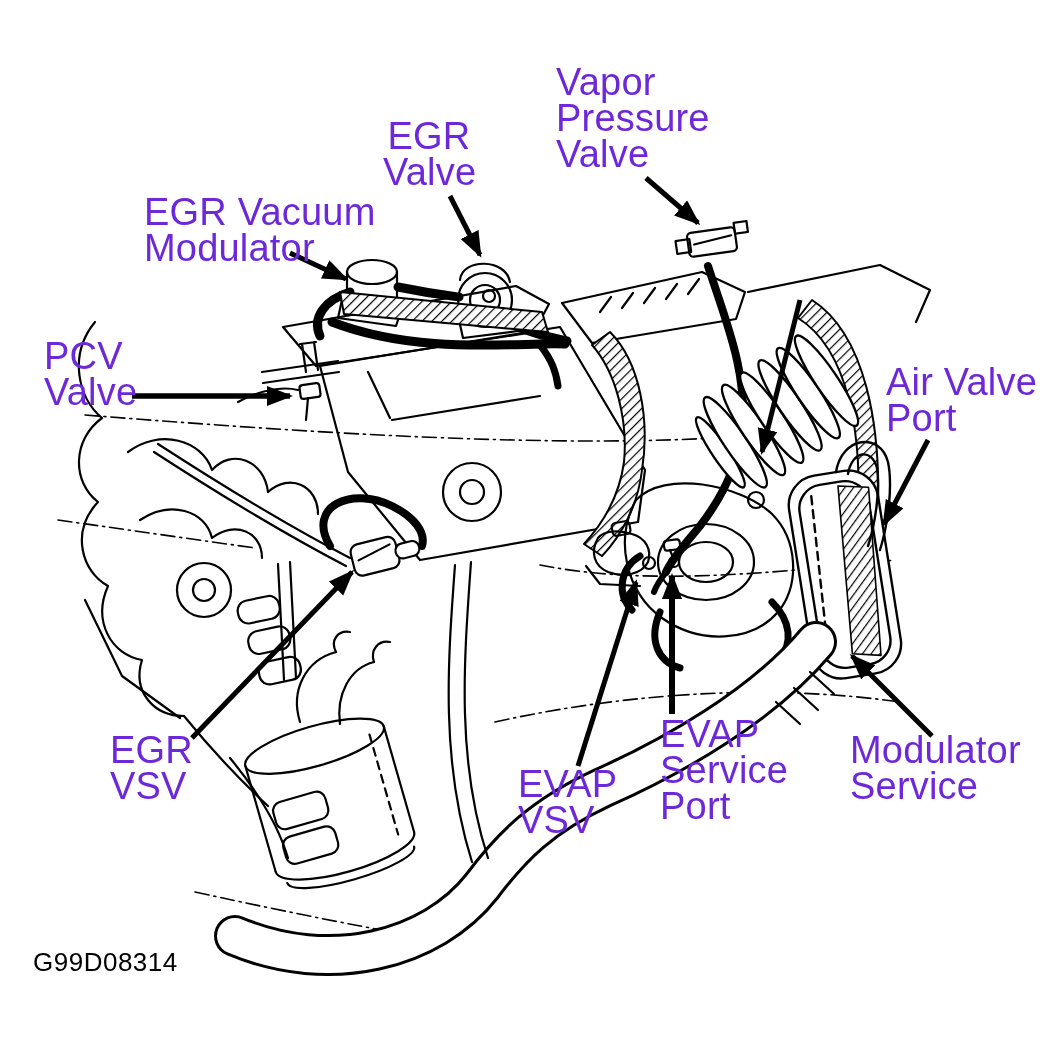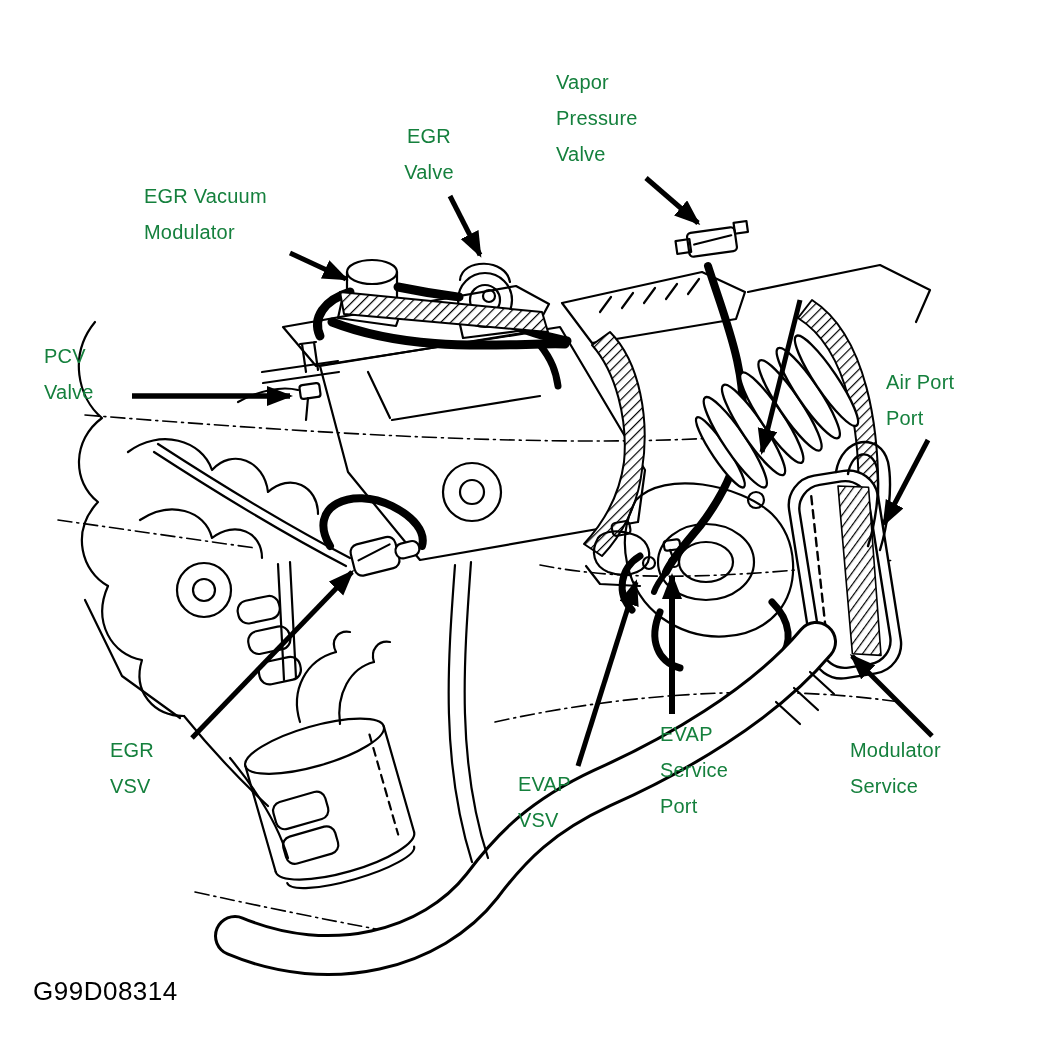--- a/index.html
+++ b/index.html
@@ -6,23 +6,23 @@
   .stage{
     position:relative;
     width:1052px;height:1040px;
     background:#fff;
     overflow:hidden;
     font-family:"Liberation Sans",sans-serif;
   }
   .stage svg{position:absolute;left:0;top:0;}
   .callout{
     position:absolute;
-    font-size:20px;
+    font-size:38px;
     line-height:36px;
-    color:#15803d;
+    color:#6d28d9;
     letter-spacing:0.2px;
     white-space:nowrap;
   }
   .callout.centered{text-align:center;}
   .fig-code{
     position:absolute;
     font-size:26px;
     color:#000;
     letter-spacing:0.5px;
   }
@@ -226,21 +226,21 @@
       <path class="arrow" marker-end="url(#ah)" d="M800,300 L762,452"></path>
       <path class="arrow" marker-end="url(#ah)" d="M132,396 L290,396" style="stroke-width:5.5"></path>
       <path class="arrow" marker-end="url(#ah)" d="M928,440 L884,524"></path>
       <path class="arrow" marker-end="url(#ah)" d="M192,738 L352,572"></path>
       <path class="arrow" marker-end="url(#ah)" d="M578,766 L636,582"></path>
       <path class="arrow" marker-end="url(#ah)" d="M672,714 L672,576" style="stroke-width:6"></path>
       <path class="arrow" marker-end="url(#ah)" d="M932,736 L852,656"></path>
     </g>
   </svg>
 
-  <div class="callout" style="left:144px;top:178px">
+  <div class="callout" style="left:144px;top:194px">
     <div>EGR Vacuum</div>
     <div>Modulator</div>
   </div>
 
   <div class="callout centered" style="left:383px;top:118px;width:92px">
     <div>EGR</div>
     <div>Valve</div>
   </div>
 
   <div class="callout" style="left:556px;top:64px">
@@ -251,21 +251,21 @@
 
   <div class="callout" style="left:769px;top:218px">
   </div>
 
   <div class="callout" style="left:44px;top:338px">
     <div>PCV</div>
     <div>Valve</div>
   </div>
 
   <div class="callout" style="left:886px;top:364px">
-    <div>Air Port</div>
+    <div>Air Valve</div>
     <div>Port</div>
   </div>
 
   <div class="callout" style="left:110px;top:732px">
     <div>EGR</div>
     <div>VSV</div>
   </div>
 
   <div class="callout" style="left:518px;top:766px">
     <div>EVAP</div>
@@ -276,15 +276,15 @@
     <div>EVAP</div>
     <div>Service</div>
     <div>Port</div>
   </div>
 
   <div class="callout" style="left:850px;top:732px">
     <div>Modulator</div>
     <div>Service</div>
   </div>
 
-  <div class="fig-code" style="left:33px;top:976px">G99D08314</div>
+  <div class="fig-code" style="left:33px;top:947px">G99D08314</div>
 
 </div>
 
 </body></html>

